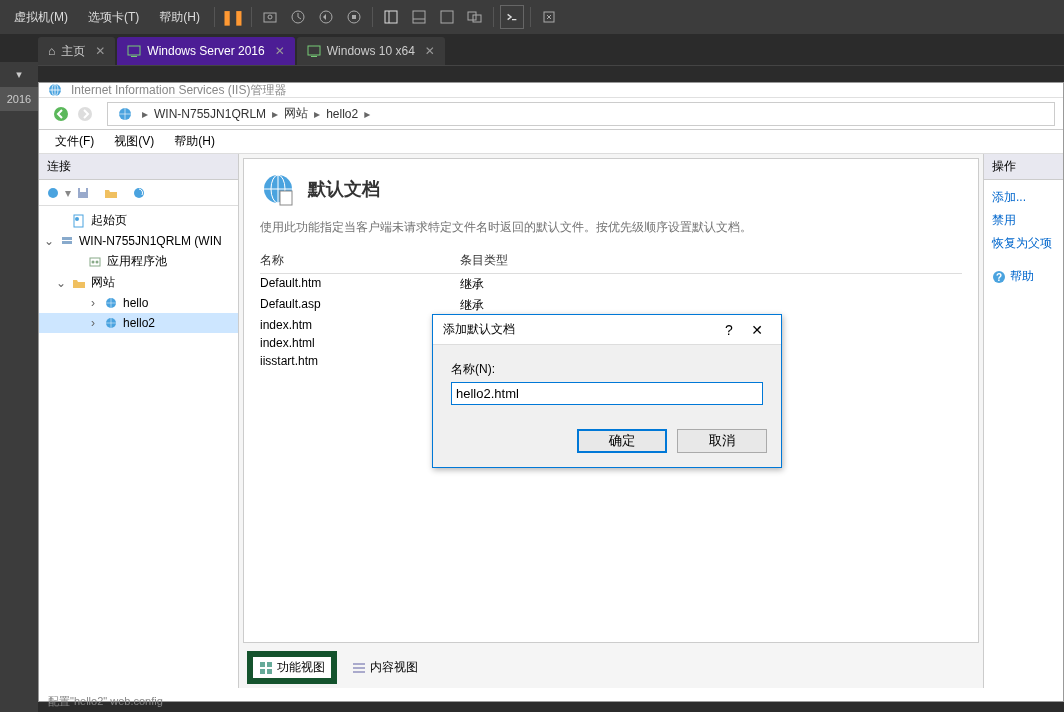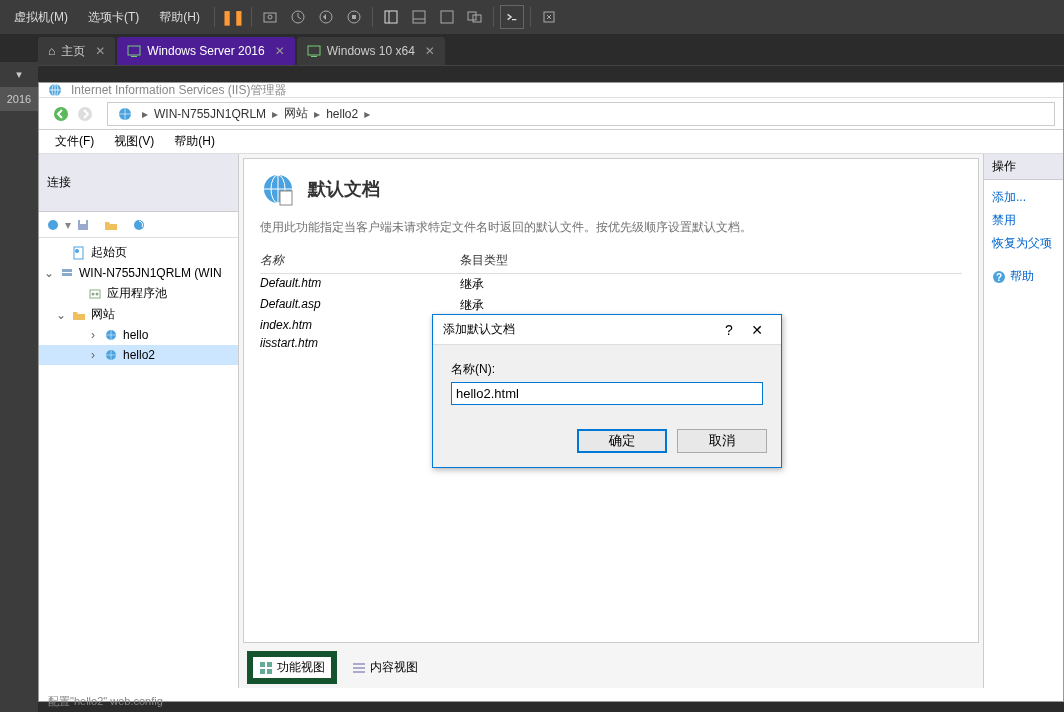--- a/index.html
+++ b/index.html
@@ -44,21 +44,21 @@
 
 
 .iis-menu { height: 24px; display: flex; align-items: center; padding: 0 6px; border-bottom: 1px solid #ddd; }
 .iis-menu .menu-item { padding: 2px 10px; cursor: pointer; }
 
 
 .iis-body { display: flex; height: calc(100% - 84px); }
 
 
 .conn-panel { width: 200px; border-right: 1px solid #ccc; display: flex; flex-direction: column; }
-.conn-header { background: #e8e8f0; padding: 20px 8px; font-weight: 500; border-bottom: 1px solid #ccc; }
+.conn-header { background: #e8e8f0; padding: 4px 8px; font-weight: 500; border-bottom: 1px solid #ccc; }
 .conn-toolbar { height: 26px; display: flex; align-items: center; padding: 0 4px; border-bottom: 1px solid #ddd; gap: 2px; }
 .conn-toolbar .tb-btn { width: 20px; height: 20px; display: flex; align-items: center; justify-content: center; }
 .conn-tree { flex: 1; padding: 4px 0; overflow: auto; }
 .tree-node { display: flex; align-items: center; padding: 2px 4px; cursor: pointer; white-space: nowrap; }
 .tree-node.selected { background: #cde6ff; }
 .tree-node .expander { width: 12px; text-align: center; color: #666; }
 .tree-node .node-icon { width: 16px; height: 16px; margin: 0 4px; display: inline-flex; align-items: center; justify-content: center; }
 .tree-indent-0 { padding-left: 4px; }
 .tree-indent-1 { padding-left: 16px; }
 .tree-indent-2 { padding-left: 32px; }
@@ -68,21 +68,21 @@
 .center-panel { flex: 1; background: #f5f5f5; display: flex; flex-direction: column; }
 .center-content { flex: 1; background: #fff; margin: 4px; border: 1px solid #ccc; padding: 12px 16px; position: relative; }
 .center-header { display: flex; align-items: center; margin-bottom: 12px; }
 .center-header .big-icon { width: 36px; height: 36px; margin-right: 12px; }
 .center-header h2 { font-size: 18px; font-weight: 700; color: #333; }
 .center-desc { color: #737373; margin-bottom: 12px; }
 .doc-table { width: 100%; }
 .doc-table .doc-head { display: flex; border-bottom: 1px solid #ddd; padding: 4px 0; }
 .doc-table .doc-head .col { font-weight: 400; color: #333; }
 .doc-table .doc-row { display: flex; padding: 2px 0; }
-.doc-table .col1 { width: 200px; font-style: italic; }
+.doc-table .col1 { width: 200px; }
 .doc-table .col2 { flex: 1; }
 
 .view-tabs { display: flex; padding: 4px 8px; gap: 8px; }
 .view-tab { display: flex; align-items: center; padding: 2px 6px; border: 1px solid transparent; cursor: pointer; }
 .view-tab.active { border: 6px solid #14532d; background: #fff; }
 .view-tab .vt-icon { width: 14px; height: 14px; margin-right: 4px; }
 
 
 .actions-panel { width: 80px; border-left: 1px solid #ccc; background: #fff; }
 .actions-header { background: #e8e8f0; padding: 4px 8px; font-weight: 500; border-bottom: 1px solid #ccc; }
@@ -385,20 +385,24 @@
           </div>
           <div class="doc-row">
             <div class="col1">Default.asp</div>
             <div class="col2">继承</div>
           </div>
           <div class="doc-row">
             <div class="col1">index.htm</div>
             <div class="col2"></div>
           </div>
           <div class="doc-row">
+            <div class="col1">index.html</div>
+            <div class="col2"></div>
+          </div>
+          <div class="doc-row">
             <div class="col1">iisstart.htm</div>
             <div class="col2"></div>
           </div>
         </div>
       </div>
       <div class="view-tabs">
         <div class="view-tab active">
           <span class="vt-icon">
               <svg width="14" height="14" viewBox="0 0 14 14">
                 <rect x="1" y="1" width="5" height="5" fill="#6a9"></rect>

